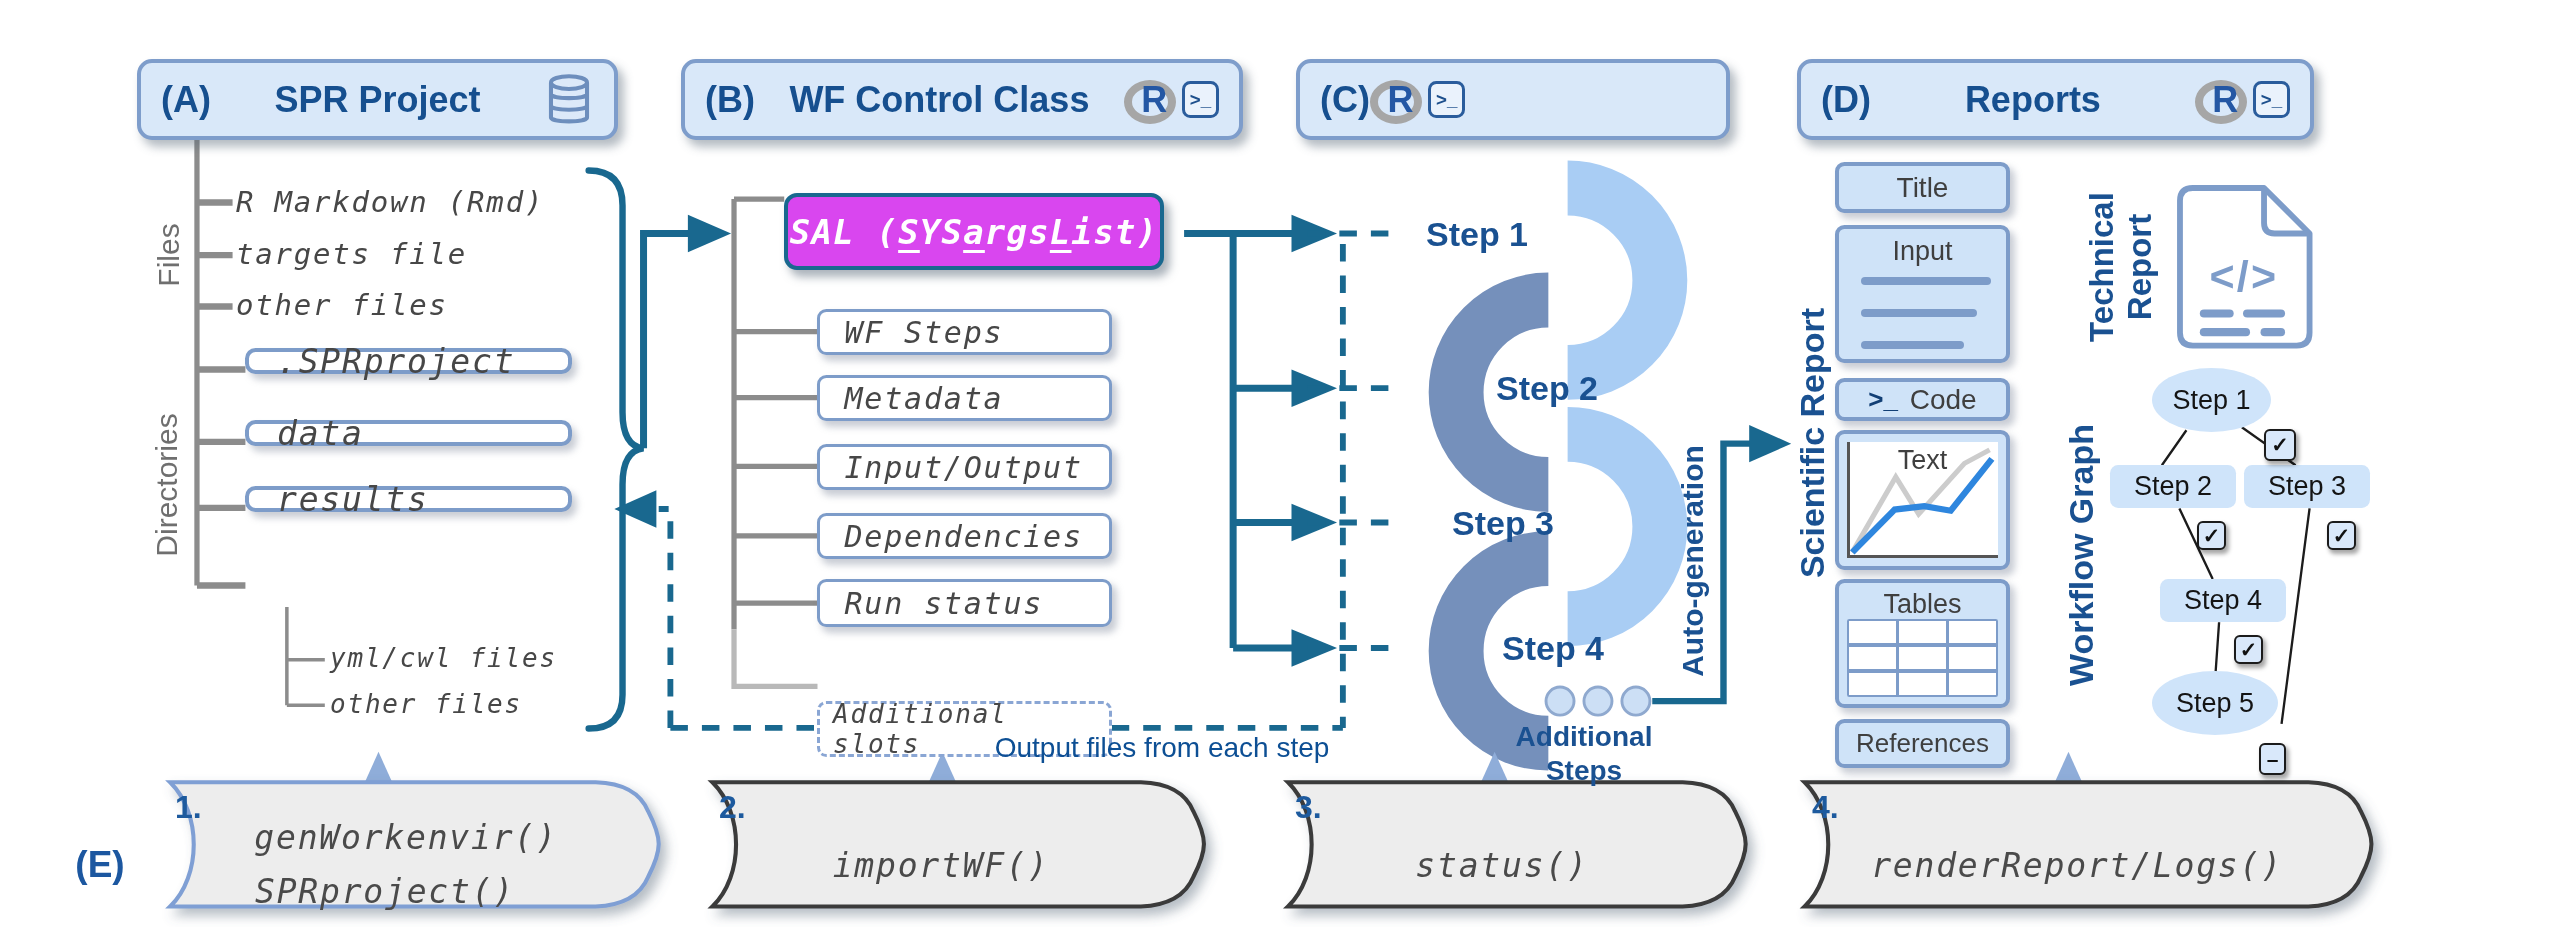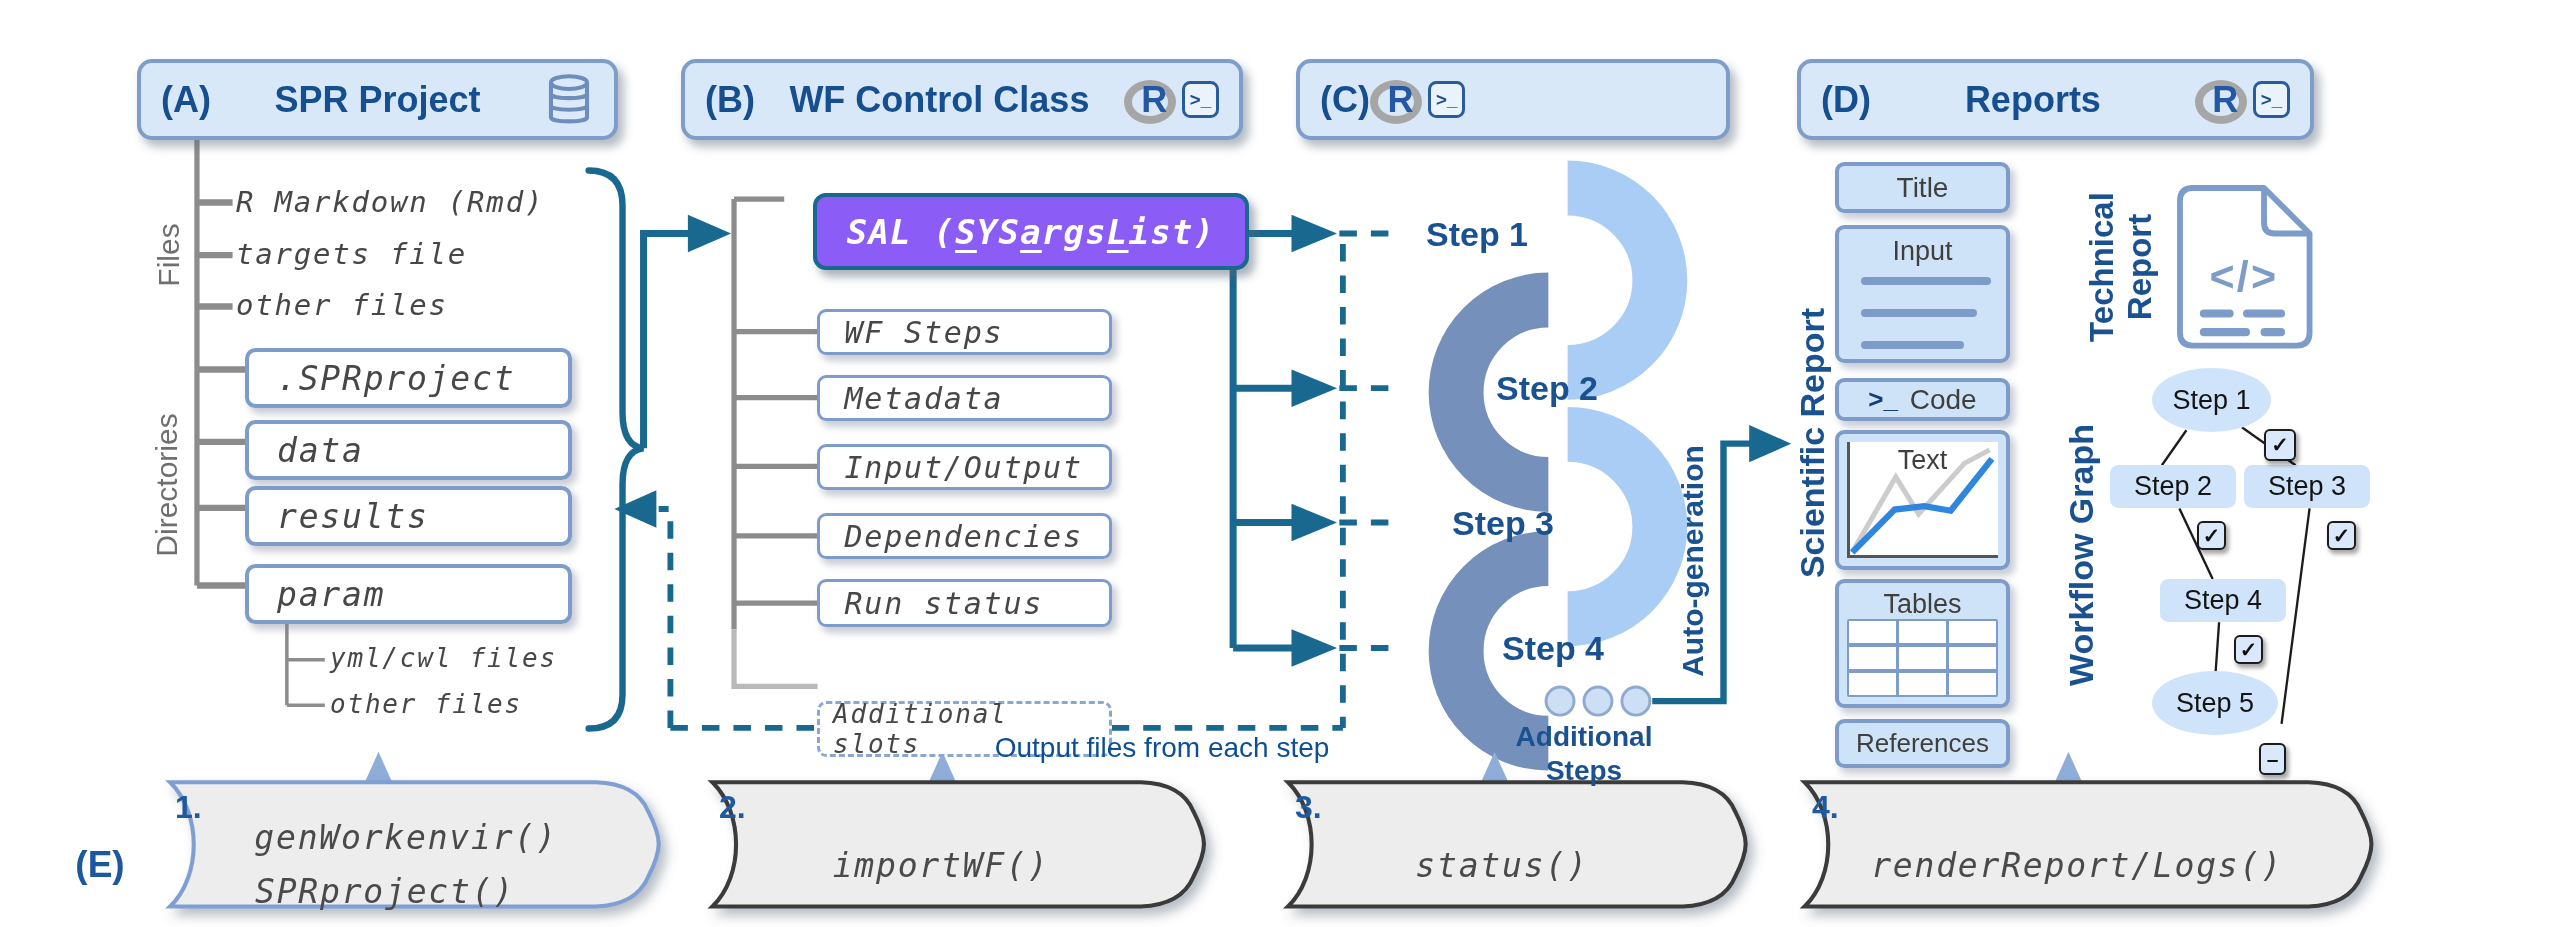--- a/index.html
+++ b/index.html
@@ -20,30 +20,30 @@
   .rlogo{position:relative;width:50px;height:43px;display:inline-block;}
   .rlogo .ring{position:absolute;left:0;top:2.3px;width:36px;height:28px;border:8.2px solid #a6a6a6;border-radius:50%;}
   .rlogo .rletter{position:absolute;left:17.5px;top:3.5px;color:#2457a4;font-size:36px;font-weight:800;line-height:36px;}
   .term{width:37px;height:37px;box-sizing:border-box;border:3.5px solid #2a5c9c;border-radius:8.2px;
         display:flex;align-items:center;justify-content:center;font-size:18.7px;font-weight:800;color:#1d4f8c;background:#eaf2fc;}
 
   
   .mono{font-family:"DejaVu Sans Mono",monospace;font-style:italic;color:#474747;letter-spacing:1.8px;}
   .ftext{position:absolute;font-size:29px;white-space:nowrap;}
   .fsmall{position:absolute;font-size:26px;white-space:nowrap;}
-  .abox{position:absolute;width:327px;height:60px;box-sizing:border-box;background:#ffffff;
+  .abox{position:absolute;width:327px;height:26px;box-sizing:border-box;background:#ffffff;
         border:4.1px solid #7d9cc9;border-radius:10.5px;display:flex;align-items:center;padding-left:28px;
         font-size:33px;box-shadow:4.7px 5.8px 7px rgba(120,130,150,.4);}
   .slot{position:absolute;left:817px;width:295px;height:46px;box-sizing:border-box;background:#ffffff;
         border:3.5px solid #7d9cc9;border-radius:9.3px;display:flex;align-items:center;padding-left:24.5px;
         font-size:30px;box-shadow:4.7px 5.8px 7px rgba(120,130,150,.4);}
   .slot.dashed{border:3.5px dashed #8aa6d4;font-size:26px;padding-left:13px;box-shadow:none;height:56px;}
 
-  .sal{position:absolute;left:813px;top:193px;width:436px;height:77px;box-sizing:border-box;
-       background:#8b5cf6;border:4.1px solid #19688f;border-radius:13px;display:flex;align-items:center;justify-content:center;
+  .sal{position:absolute;left:784px;top:193px;width:380px;height:77px;box-sizing:border-box;
+       background:#d946ef;border:4.1px solid #19688f;border-radius:13px;display:flex;align-items:center;justify-content:center;
        font-family:"DejaVu Sans Mono",monospace;font-style:italic;font-weight:700;color:#ffffff;font-size:34px;letter-spacing:1.2px;
        box-shadow:5.8px 7px 8.2px rgba(90,106,122,.5);}
   .sal u{text-underline-offset:5.8px;}
 
   .vtext{position:absolute;transform:translate(-50%,-50%) rotate(-90deg);white-space:nowrap;}
   .vgray{color:#6f6f6f;font-size:30px;}
   .vblue{color:#1a5191;font-size:34px;font-weight:600;}
 
   .steplabel{position:absolute;transform:translate(-50%,-50%);color:#1a5191;font-size:34px;font-weight:600;white-space:nowrap;}
   .cnote{position:absolute;transform:translate(-50%,-50%);color:#1a5191;font-size:28px;font-weight:600;white-space:nowrap;}
@@ -201,21 +201,20 @@
   <div class="vtext vgray" style="left:169px;top:255px;">Files</div>
   <div class="vtext vgray" style="left:167px;top:485px;">Directories</div>
 
   <div class="ftext mono" style="left:236px;top:185px;">R Markdown (Rmd)</div>
   <div class="ftext mono" style="left:236px;top:237px;">targets file</div>
   <div class="ftext mono" style="left:236px;top:288px;">other files</div>
 
   <div class="abox mono" style="left:245px;top:348px;">.SPRproject</div>
   <div class="abox mono" style="left:245px;top:420px;">data</div>
   <div class="abox mono" style="left:245px;top:486px;">results</div>
-  <div class="abox mono" style="left:245px;top:564px;">param</div>
 
   <div class="fsmall mono" style="left:330px;top:643px;">yml/cwl files</div>
   <div class="fsmall mono" style="left:330px;top:689px;">other files</div>
 
   <div class="sal">
     <span>SAL (</span>
       <u>S</u>
       <span>YS</span>
       <u>a</u>
       <span>rgs</span>

